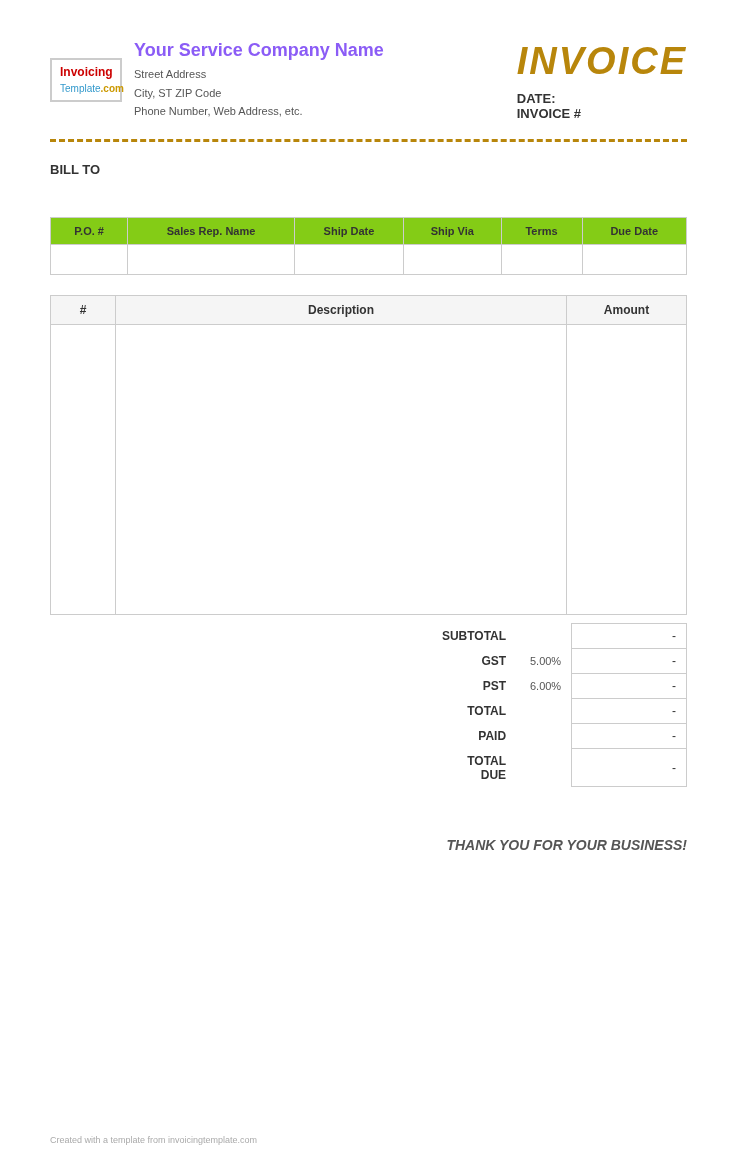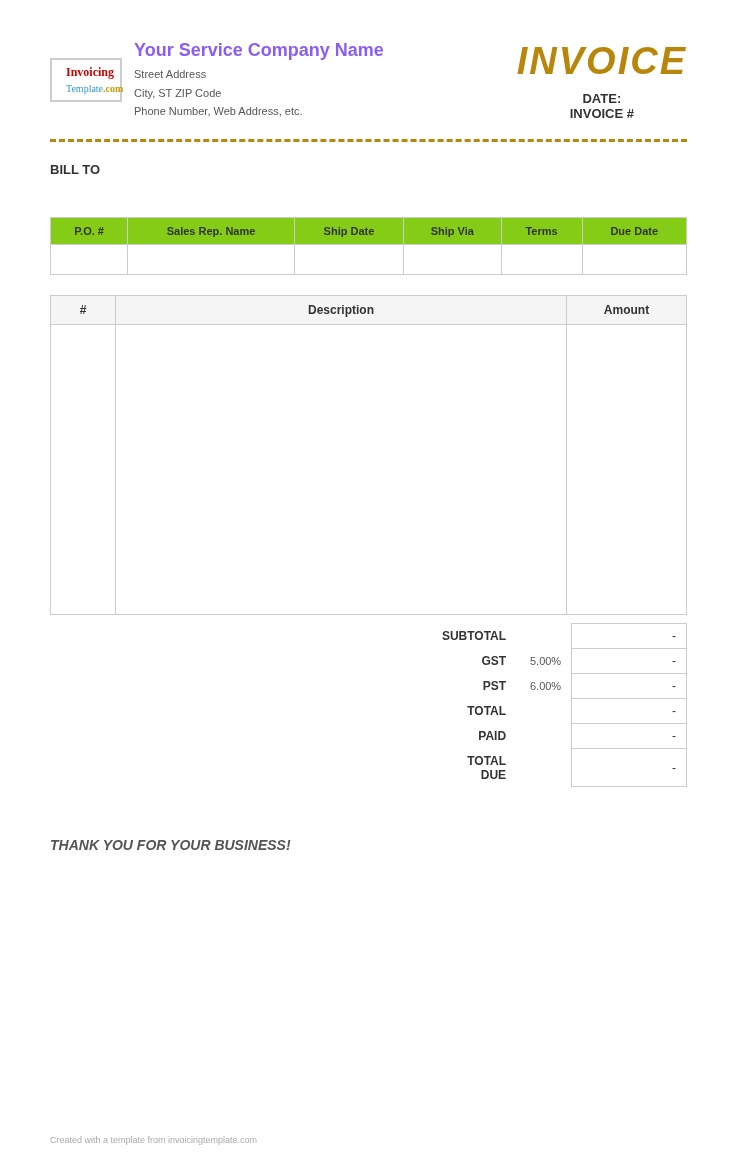--- a/index.html
+++ b/index.html
@@ -57,21 +57,21 @@
       font-weight: bold;
       color: #b8860b;
       letter-spacing: 2px;
       font-style: italic;
     }
     .invoice-meta {
       margin-top: 8px;
       font-size: 12px;
       font-weight: bold;
       color: #333;
-      text-align: center;
+      text-align: left;
     }
     .invoice-meta .label {
       font-weight: bold;
       font-size: 13px;
     }
     
     .separator {
       border: none;
       border-top: 3px dashed #b8860b;
       margin: 18px 0 20px 0;
@@ -160,21 +160,21 @@
       border: 1px solid #ccc;
       width: 120px;
       font-size: 12px;
       color: #333;
     }
     .totals-table .bold-label {
       font-weight: bold;
     }
     
     .thank-you {
-      text-align: left;
+      text-align: right;
       margin-top: 50px;
       font-size: 14px;
       font-style: italic;
       font-weight: bold;
       color: #555;
     }
     
     .footer {
       position: absolute;
       bottom: 26px;
@@ -185,21 +185,21 @@
   </style>
 </head>
 <body>
 
 <div class="page">
 
   <div class="header">
     <div class="header-left">
 
       <div class="logo-box">
-        <div style="border: 2px solid #ccc; padding: 4px 14px; font-size: 11px; line-height: 1.4; font-family: Liberation Serif, serif;">
+        <div style="border: 2px solid #ccc; padding: 4px 8px; font-size: 11px; line-height: 1.4;">
           <span class="logo-invoicing">Invoicing</span><br>
           <span class="logo-template">Template</span><span class="logo-dot-com">.com</span>
         </div>
       </div>
       <div>
         <div class="company-name">Your Service Company Name</div>
         <div class="company-details">
           <div>Street Address</div>
           <div>City, ST  ZIP Code</div>
           <div>Phone Number, Web Address, etc.</div>

